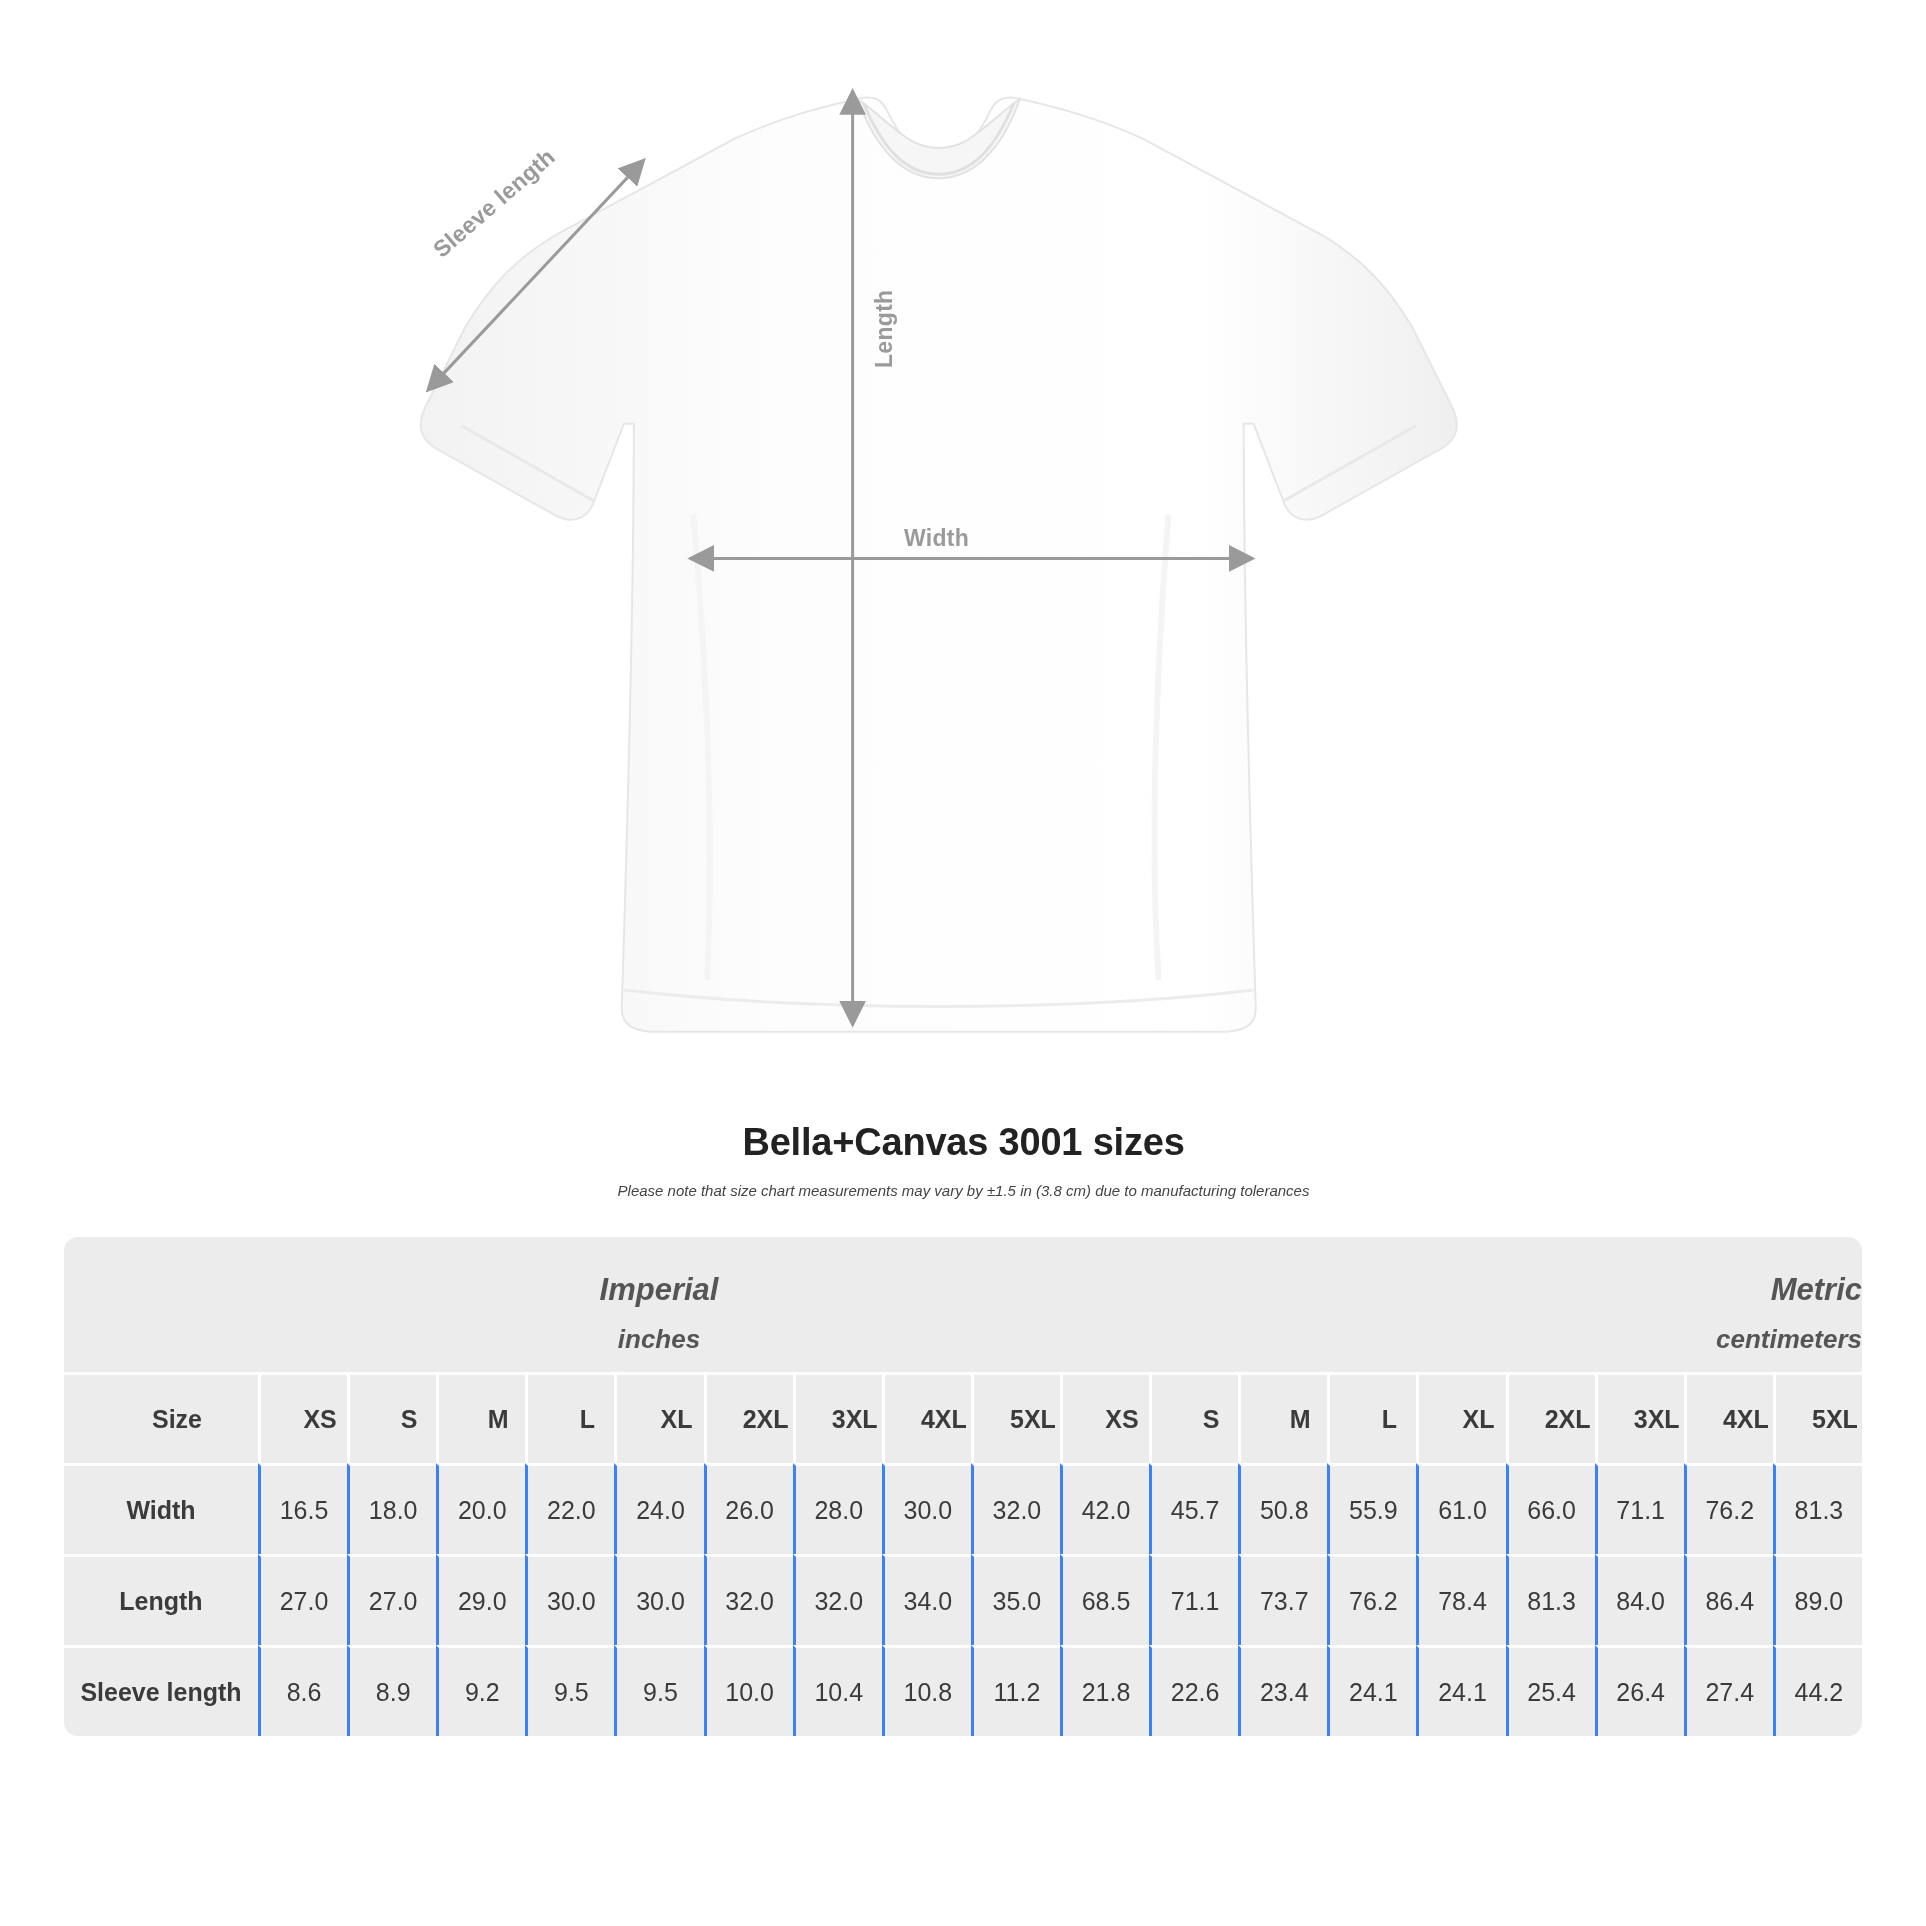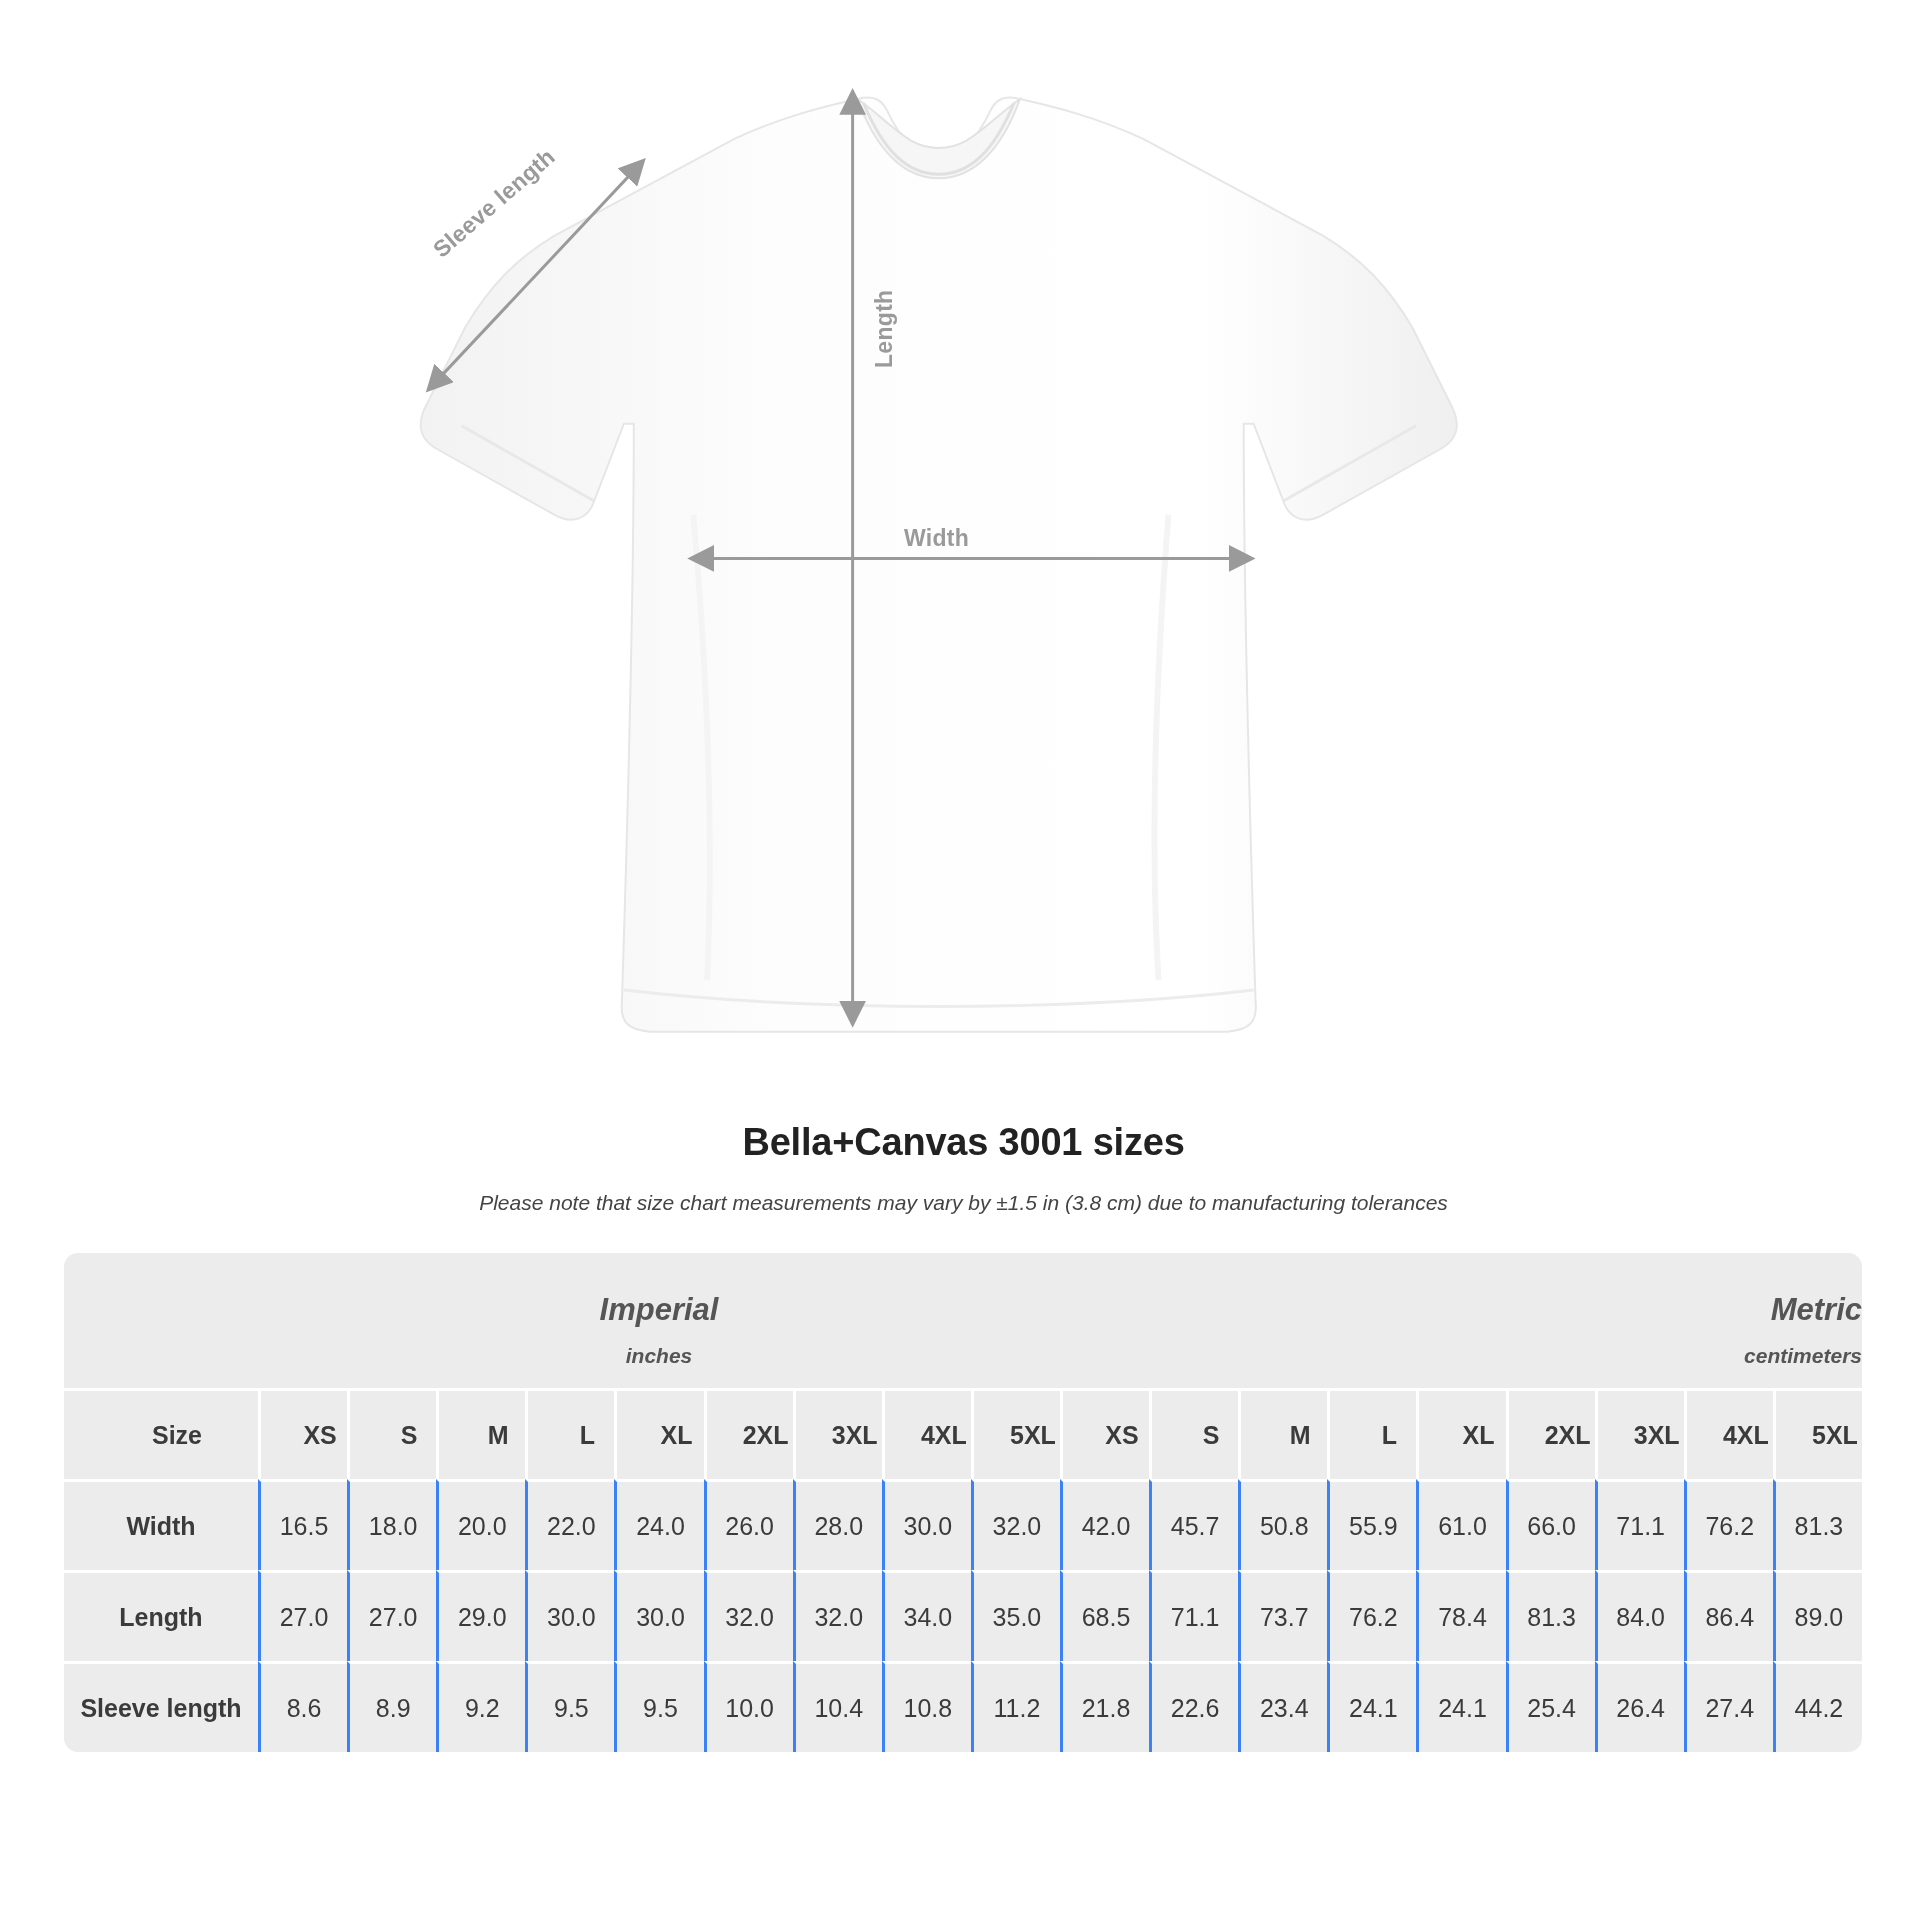--- a/index.html
+++ b/index.html
@@ -56,22 +56,22 @@
     text-align: center;
     margin-top: 22px;
   }
   .title {
     font-size: 38px;
     font-weight: bold;
     color: #222222;
     letter-spacing: -0.2px;
   }
   .subtitle {
-    margin-top: 27px;
-    font-size: 21px;
+    margin-top: 18px;
+    font-size: 15px;
     font-style: italic;
     color: #444444;
   }
 
   
   .table-wrap {
     margin: 38px 64px 0 64px;
   }
   table.size-table {
     width: 1798px;
@@ -93,21 +93,21 @@
     padding-top: 18px;
   }
   .unit-main {
     font-size: 31px;
     font-style: italic;
     font-weight: bold;
     color: #555555;
     display: block;
   }
   .unit-sub {
-    font-size: 21px;
+    font-size: 26px;
     font-style: italic;
     color: #555555;
     display: block;
     margin-top: 16px;
   }
   tr.header-row th {
     height: 91px;
     font-size: 25px;
     font-weight: bold;
     color: #3b3b3b;

